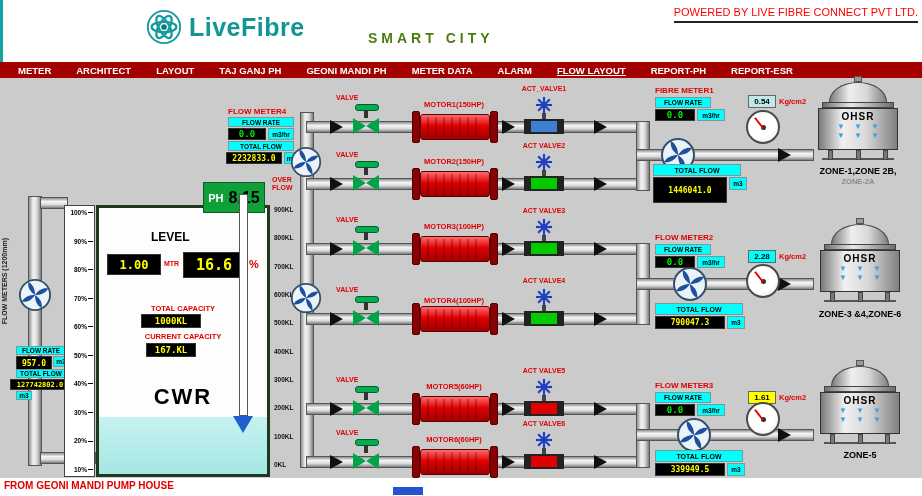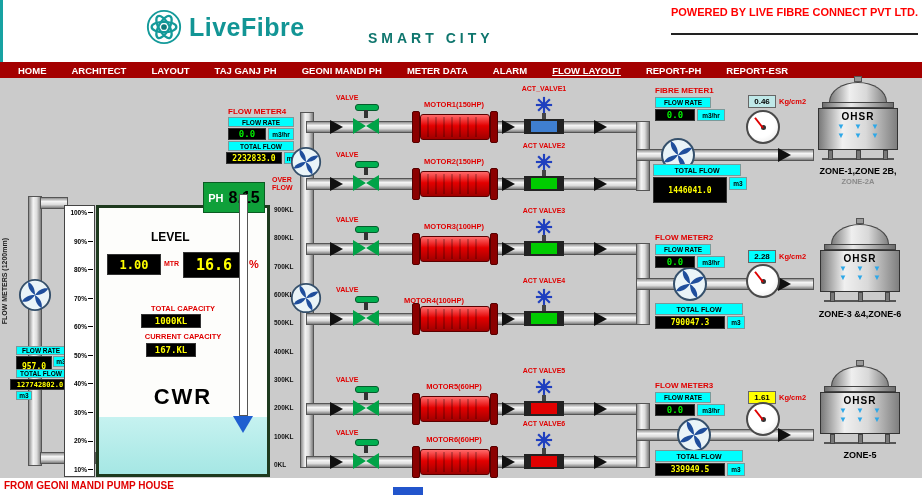--- a/index.html
+++ b/index.html
@@ -3,22 +3,22 @@
 <meta charset="utf-8">
 <style>
   html,body{margin:0;padding:0;background:#888;}
   .screen{position:relative;width:922px;height:496px;background:#fff;overflow:hidden;
     font-family:"Liberation Sans",sans-serif;-webkit-font-smoothing:antialiased;}
   
   .header{position:absolute;left:0;top:0;width:922px;height:44px;background:#fff;}
   .teal-edge{position:absolute;left:0;top:0;width:3px;height:62px;background:#17A2A2;}
   .brand{position:absolute;left:145px;top:8px;display:flex;align-items:center;gap:6px;}
   .brand-text{font-size:25px;font-weight:bold;color:#129595;letter-spacing:0.5px;}
-  .app-title{position:absolute;left:368px;top:30px;font-size:14px;font-weight:bold;color:#0f766e;letter-spacing:4px;}
-  .powered{position:absolute;right:4px;top:6px;font-size:11px;font-weight:bold;color:#FF0000;border-bottom:2px solid #222;padding-bottom:15px;}
+  .app-title{position:absolute;left:368px;top:30px;font-size:14px;font-weight:bold;color:#4d7c0f;letter-spacing:4px;}
+  .powered{position:absolute;right:4px;top:6px;font-size:11px;font-weight:normal;color:#FF0000;border-bottom:2px solid #222;padding-bottom:3px;}
   .tagline{position:absolute;right:4px;top:42px;font-size:9px;font-weight:bold;color:#1F4ECC;}
   
   .nav{position:absolute;left:0;top:62px;width:922px;height:16px;background:#A40000;display:flex;align-items:center;padding-left:18px;gap:25px;box-sizing:border-box;}
   .nav-item{color:#fff;font-size:9.5px;font-weight:bold;white-space:nowrap;cursor:pointer;}
   .nav-item:nth-child(8){text-decoration:underline;}
   
   .main{position:absolute;left:0;top:78px;width:922px;height:400px;background:#CBCBCB;}
   .footer{position:absolute;left:0;top:478px;width:922px;height:18px;background:#fff;}
   .footer-text{position:absolute;left:4px;top:2px;font-size:10px;font-weight:bold;color:#E00000;}
   .footer-box{position:absolute;left:393px;top:9px;width:30px;height:8px;background:#2255CC;}
@@ -101,21 +101,21 @@
         </g>
         <circle cx="20" cy="20" r="3" fill="#0E7B7B"></circle>
       </svg>
       <span class="brand-text">LiveFibre</span>
     </div>
     <div class="app-title">SMART CITY</div>
     <div class="powered">POWERED BY LIVE FIBRE CONNECT PVT LTD.</div>
   </div>
 
   <div class="nav">
-      <div class="nav-item">HOME</div>
+      <div class="nav-item">METER</div>
       <div class="nav-item">ARCHITECT</div>
       <div class="nav-item">LAYOUT</div>
       <div class="nav-item">TAJ GANJ PH</div>
       <div class="nav-item">GEONI MANDI PH</div>
       <div class="nav-item">METER DATA</div>
       <div class="nav-item">ALARM</div>
       <div class="nav-item">FLOW LAYOUT</div>
       <div class="nav-item">REPORT-PH</div>
       <div class="nav-item">REPORT-ESR</div>
     </div>
@@ -130,21 +130,21 @@
     <g fill="#1F4E9C">
       <path d="M18 18 C12 14 10 9 11 4 C16 7 18 12 18 18 Z"></path>
       <path d="M18 18 C12 14 10 9 11 4 C16 7 18 12 18 18 Z" transform="rotate(90 18 18)"></path>
       <path d="M18 18 C12 14 10 9 11 4 C16 7 18 12 18 18 Z" transform="rotate(180 18 18)"></path>
       <path d="M18 18 C12 14 10 9 11 4 C16 7 18 12 18 18 Z" transform="rotate(270 18 18)"></path>
     </g>
   </svg>
   <div class="side-label">FLOW METERS (1200mm)</div>
 
   <div class="strip" style="left:16px;top:346px;width:50px;height:9px;">FLOW RATE</div>
-  <div class="dbox" style="left:16px;top:356px;width:36px;height:21px;">957.0</div>
+  <div class="dbox" style="left:16px;top:356px;width:36px;height:14px;">957.0</div>
   <div class="strip" style="left:53px;top:356px;width:24px;height:11px;">m3/hr</div>
   <div class="strip" style="left:16px;top:369px;width:50px;height:9px;">TOTAL FLOW</div>
   <div class="dbox" style="left:10px;top:379px;width:60px;height:11px;font-size:7px;">127742802.0</div>
   <div class="strip" style="left:16px;top:391px;width:16px;height:9px;">m3</div>
 
   <div class="pct-scale">
       <div class="ptick">100%</div>
       <div class="ptick">90%</div>
       <div class="ptick">80%</div>
       <div class="ptick">70%</div>
@@ -326,21 +326,21 @@
   <div class="prow" style="top:284px;">
     <div class="pipe h" style="left:306px;top:29px;width:342px;"></div>
     <div class="arrow" style="left:330px;top:28px;"></div>
     <div class="lbl red" style="left:336px;top:2px;font-size:7px;">VALVE</div>
     <div class="valve" style="left:352px;top:12px;">
         <div class="v-handle"></div>
         <div class="v-stem"></div>
         <span class="tri-l"></span>
         <span class="tri-r"></span>
       </div>
-    <div class="lbl red" style="left:404px;top:12px;width:100px;text-align:left;font-size:7.5px;">MOTOR4(100HP)</div>
+    <div class="lbl red" style="left:404px;top:12px;width:100px;text-align:center;font-size:7.5px;">MOTOR4(100HP)</div>
     <div class="motor" style="left:412px;top:19px;">
         <div class="m-flange l"></div>
         <div class="m-body"></div>
         <div class="m-flange r"></div>
       </div>
     <div class="arrow" style="left:502px;top:28px;"></div>
     <div class="lbl red" style="left:512px;top:-7px;width:64px;text-align:center;font-size:7px;">ACT VALVE4</div>
     <div class="actv" style="left:524px;top:0;">
       <svg class="awheel" width="18" height="18" viewBox="0 0 20 20">
           <g stroke="#1F3FBF" stroke-width="2.4">
@@ -434,21 +434,21 @@
       <path d="M18 18 C12 14 10 9 11 4 C16 7 18 12 18 18 Z" transform="rotate(90 18 18)"></path>
       <path d="M18 18 C12 14 10 9 11 4 C16 7 18 12 18 18 Z" transform="rotate(180 18 18)"></path>
       <path d="M18 18 C12 14 10 9 11 4 C16 7 18 12 18 18 Z" transform="rotate(270 18 18)"></path>
     </g>
   </svg>
   <div class="arrow" style="left:778px;top:148px;"></div>
   <div class="lbl red" style="left:655px;top:86px;font-size:8px;">FIBRE METER1</div>
   <div class="strip" style="left:655px;top:97px;width:56px;height:11px;">FLOW RATE</div>
   <div class="dbox green" style="left:655px;top:109px;width:40px;height:12px;font-size:9px;">0.0</div>
   <div class="strip" style="left:697px;top:109px;width:28px;height:12px;">m3/hr</div>
-  <div class="pval" style="left: 748px; top: 95px; width: 28px; height: 13px; background: rgb(191, 232, 232);">0.46</div>
+  <div class="pval" style="left: 748px; top: 95px; width: 28px; height: 13px; background: rgb(191, 232, 232);">0.54</div>
   <div class="lbl red" style="left:779px;top:97px;font-size:7.5px;">Kg/cm2</div>
   <div class="gauge" style="left:746px;top:110px;"></div>
   <div class="strip" style="left:653px;top:164px;width:88px;height:12px;font-size:7px;">TOTAL FLOW</div>
   <div class="dbox" style="left:653px;top:177px;width:74px;height:26px;">1446041.0</div>
   <div class="strip" style="left:729px;top:177px;width:18px;height:13px;">m3</div>
   <div class="ohsr" style="left:818px;top:76px;">
     <div class="o-finial"></div>
       <div class="o-dome"></div>
       <div class="o-band"></div>
     <div class="o-body">

